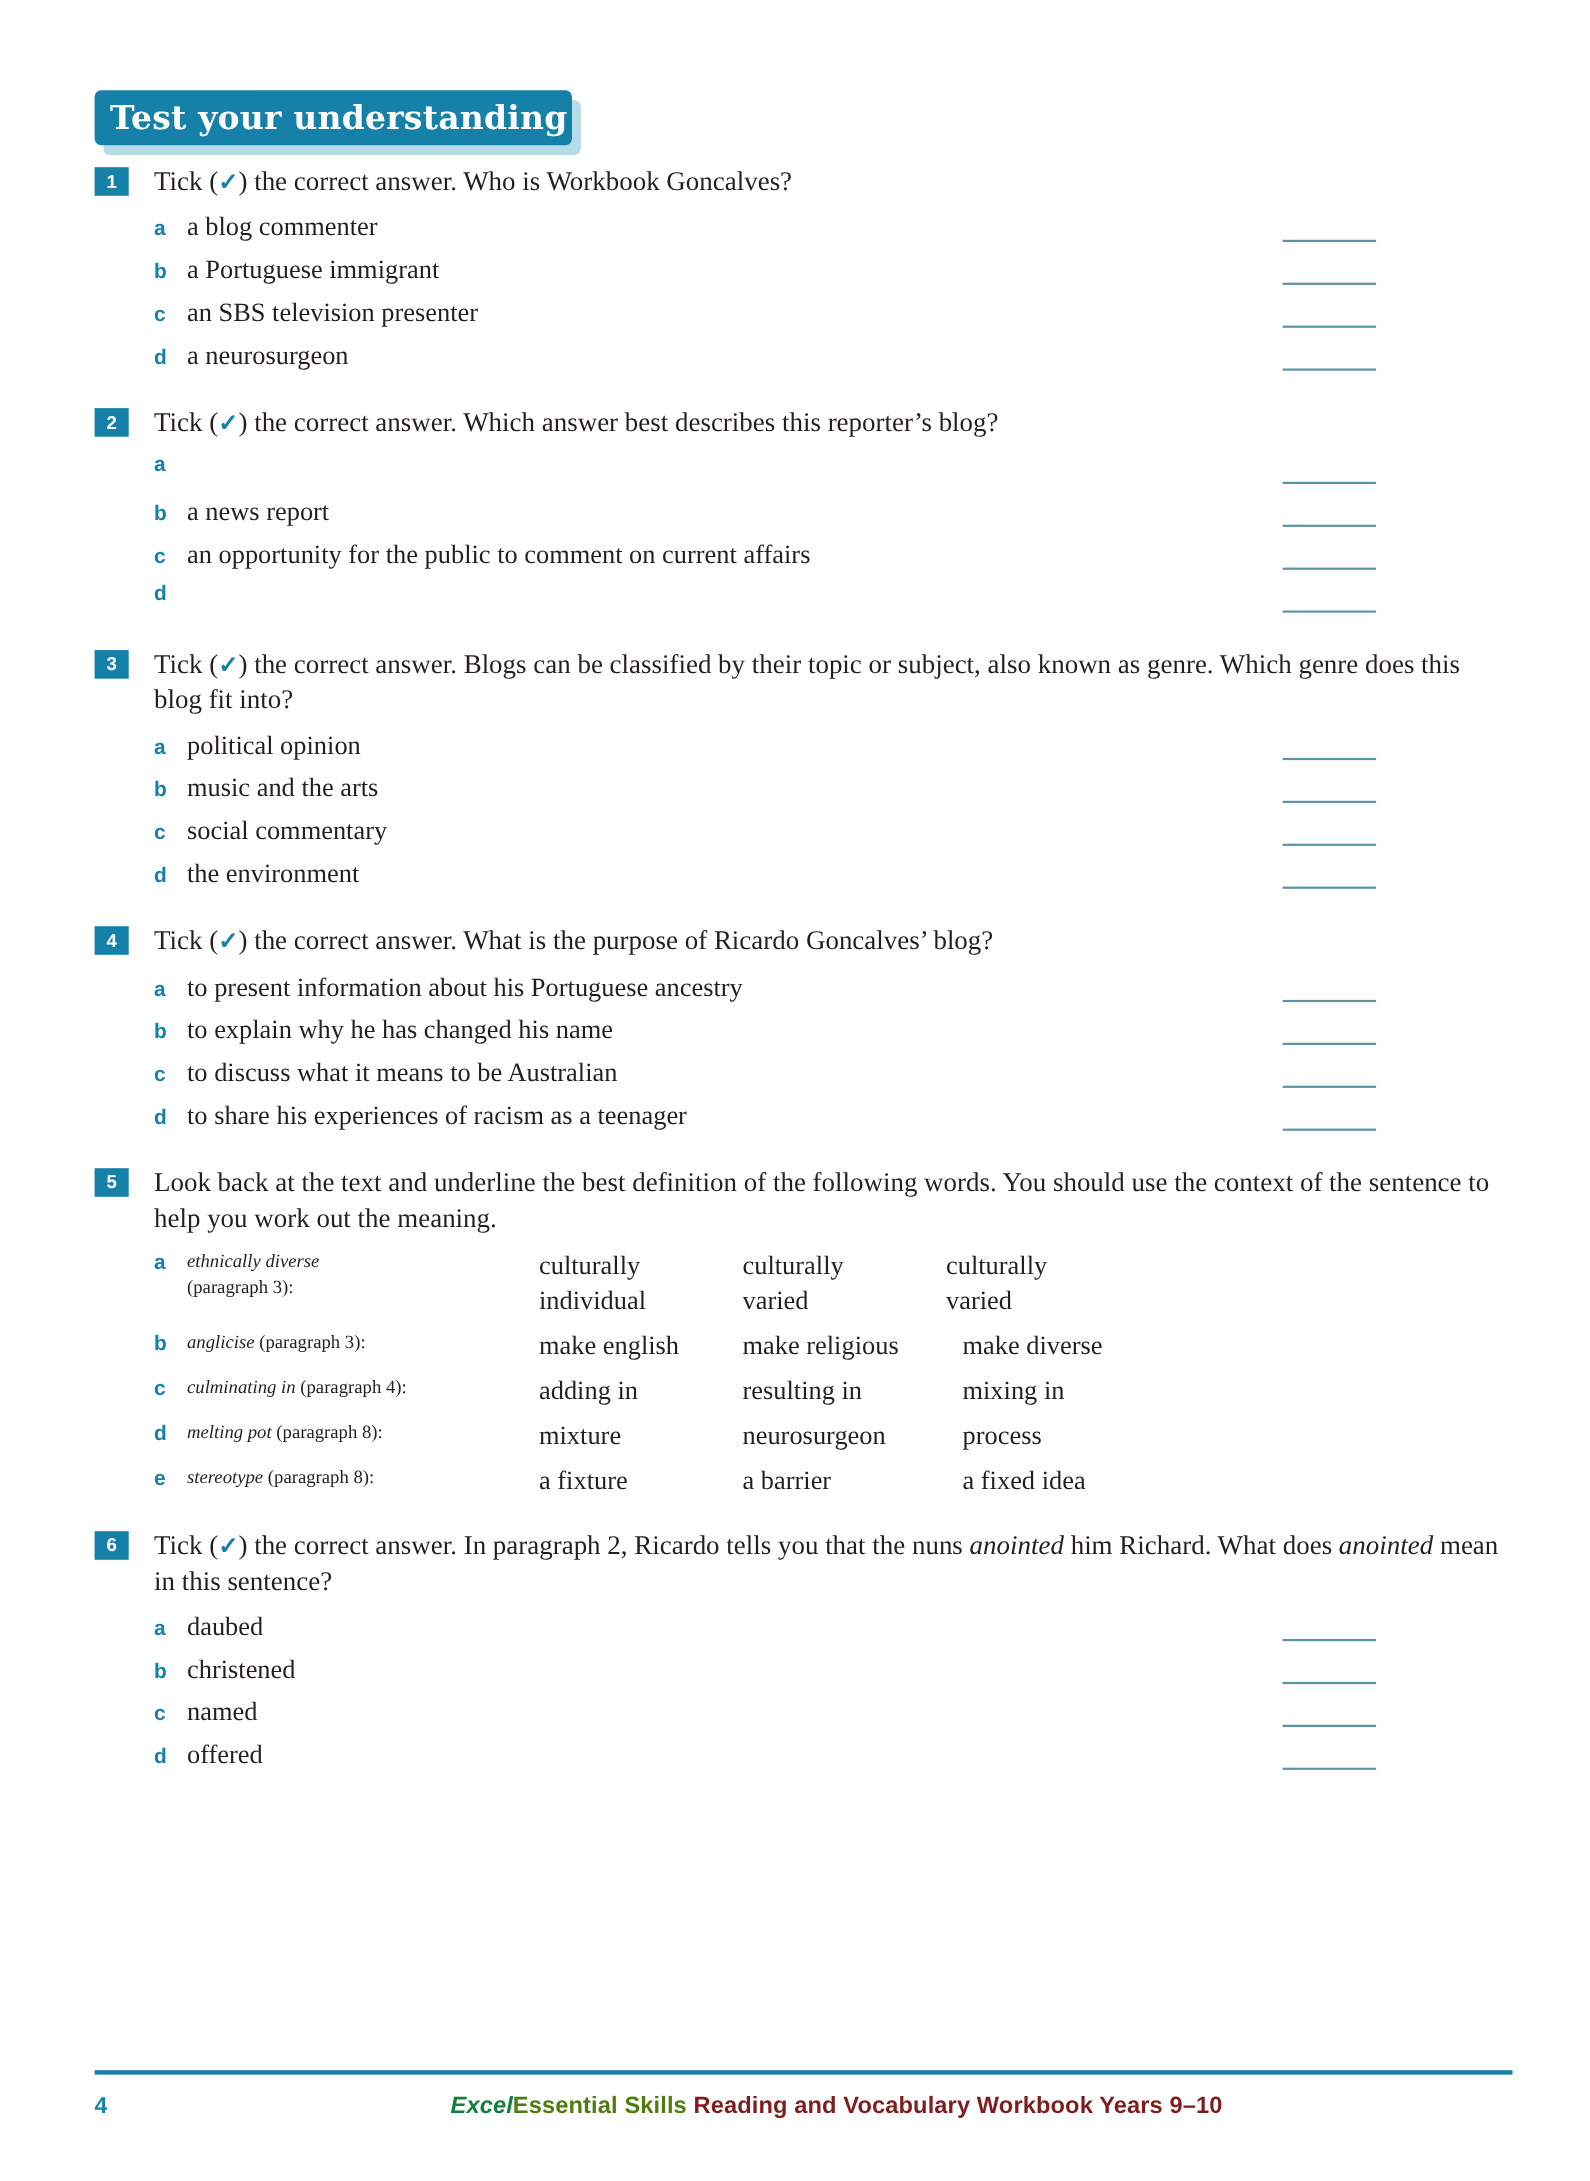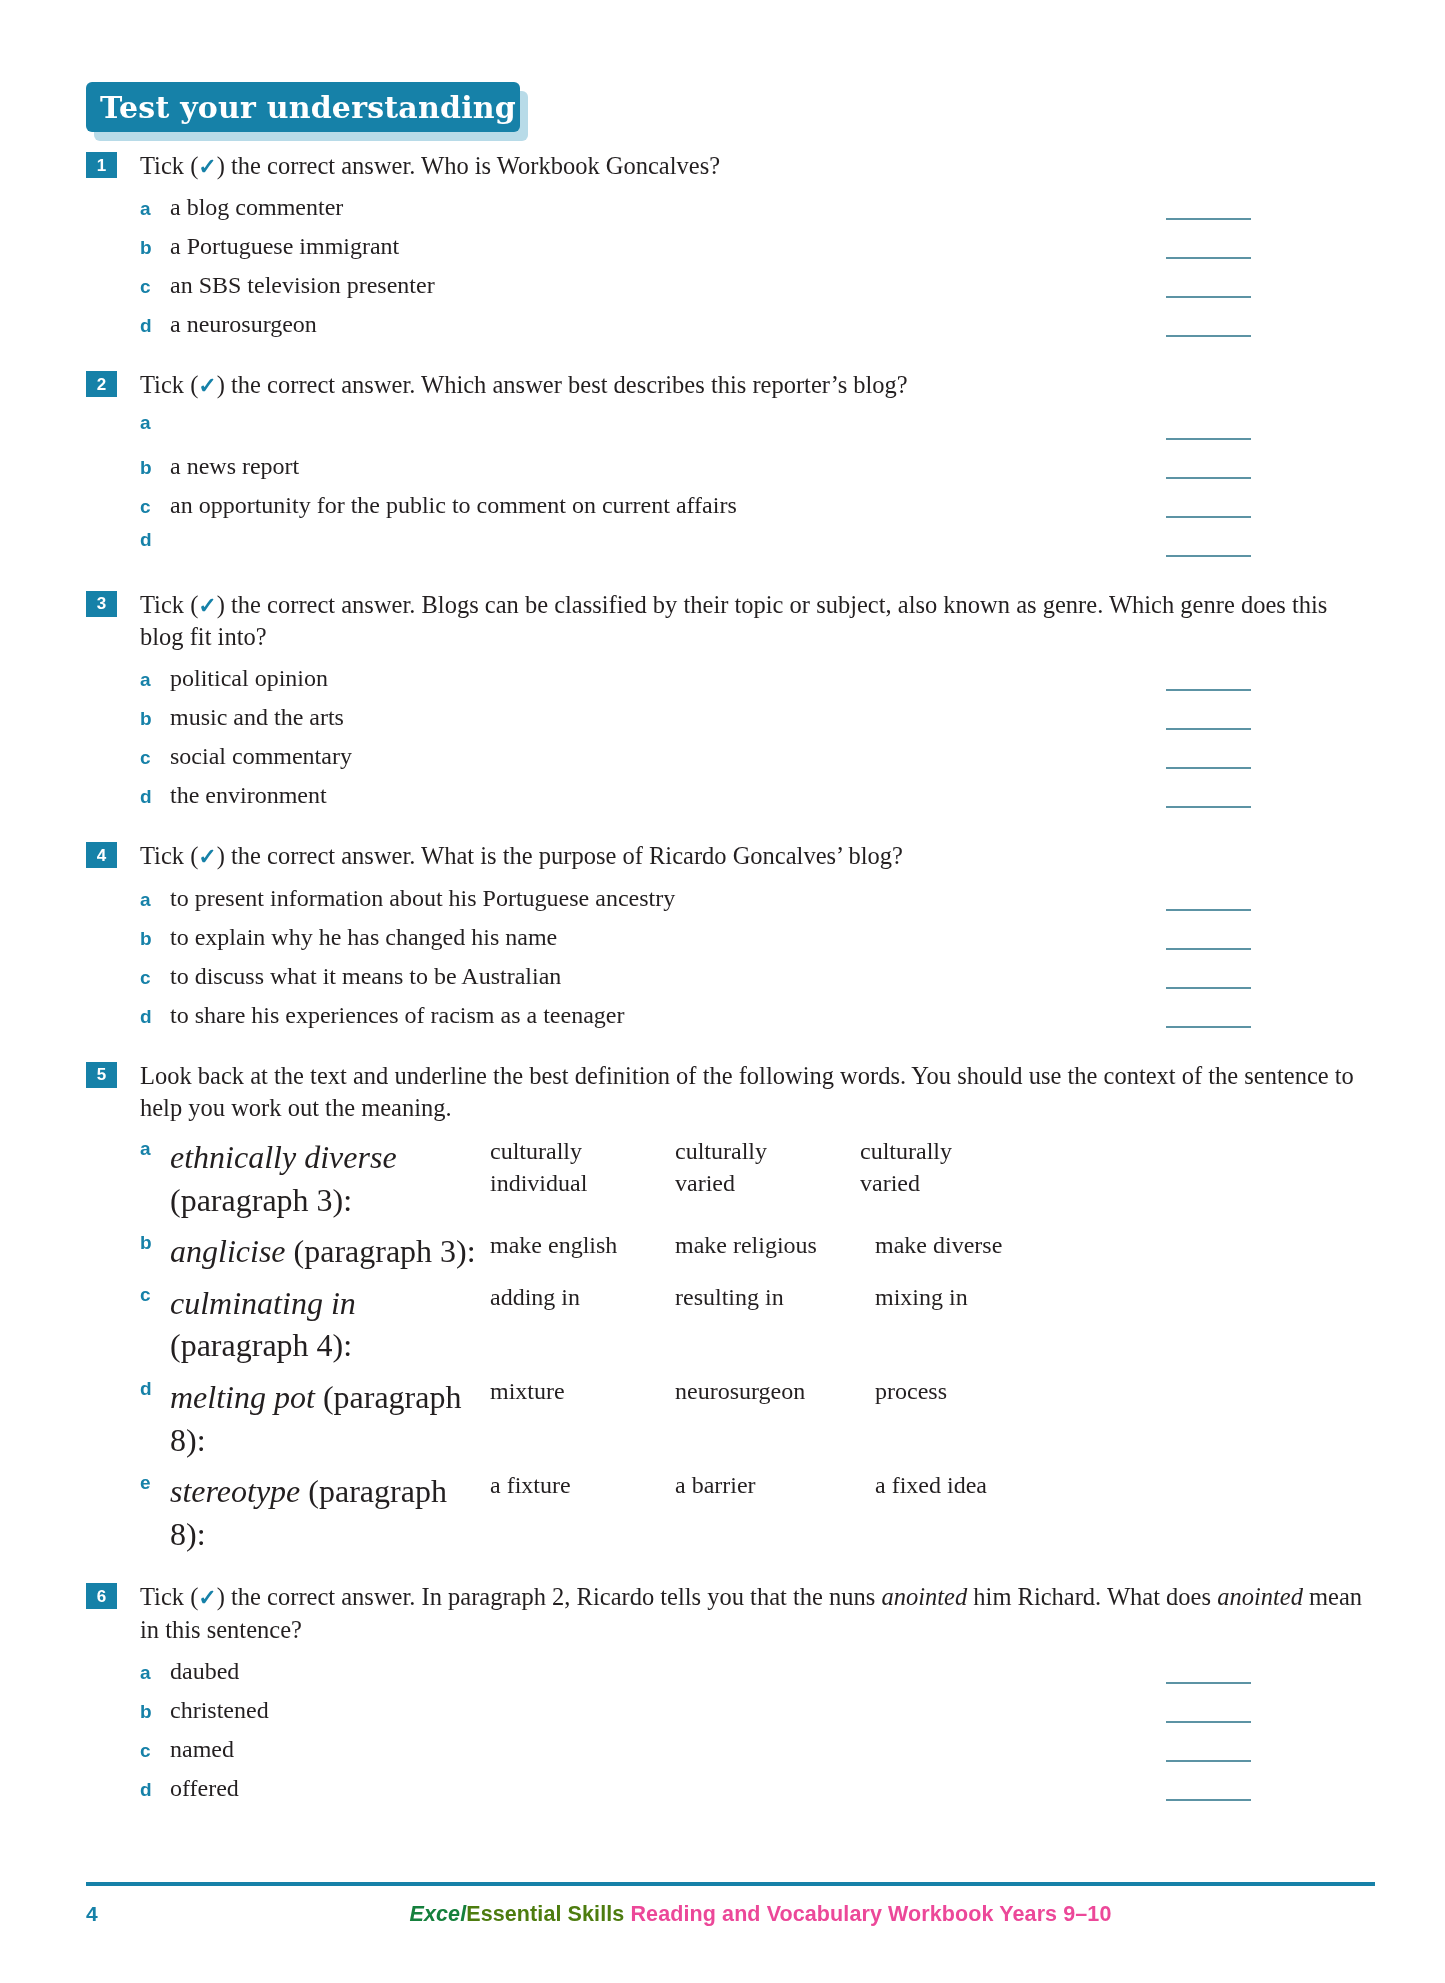--- a/index.html
+++ b/index.html
@@ -156,21 +156,21 @@
     flex: 0 0 30px;
     color: #1681a8;
     font-family: "Liberation Sans", sans-serif;
     font-weight: bold;
     font-size: 19px;
     padding-top: 2px;
   }
   .def-term {
     width: 320px;
     flex: 0 0 320px;
-    font-size: 32px;
+    font-size: 17px;
     line-height: 1.33;
   }
   .def-term .tw { font-style: italic; }
   .def-opt {
     width: 185px;
     flex: 0 0 185px;
     font-size: 24px;
     line-height: 1.33;
   }
   .def-opt.wide { width: 200px; flex: 0 0 200px; }
@@ -208,21 +208,21 @@
     font-weight: bold;
     letter-spacing: 0.1px;
   }
   .brand-excel {
     font-family: Liberation Sans, sans-serif;
     font-style: italic;
     font-weight: bold;
     color: #15803d;
   }
   .brand-es { color: #4d7c0f; }
-  .brand-rest { color: #ec4899; }
+  .brand-rest { color: #7f1d1d; }
   .footer-spacer { width: 200px; flex: 0 0 200px; }
 </style>
 </head>
 <body>
 
 <div class="page">
 
   <div class="banner-wrap">
     <div class="banner-shadow"></div>
     <div class="banner">

